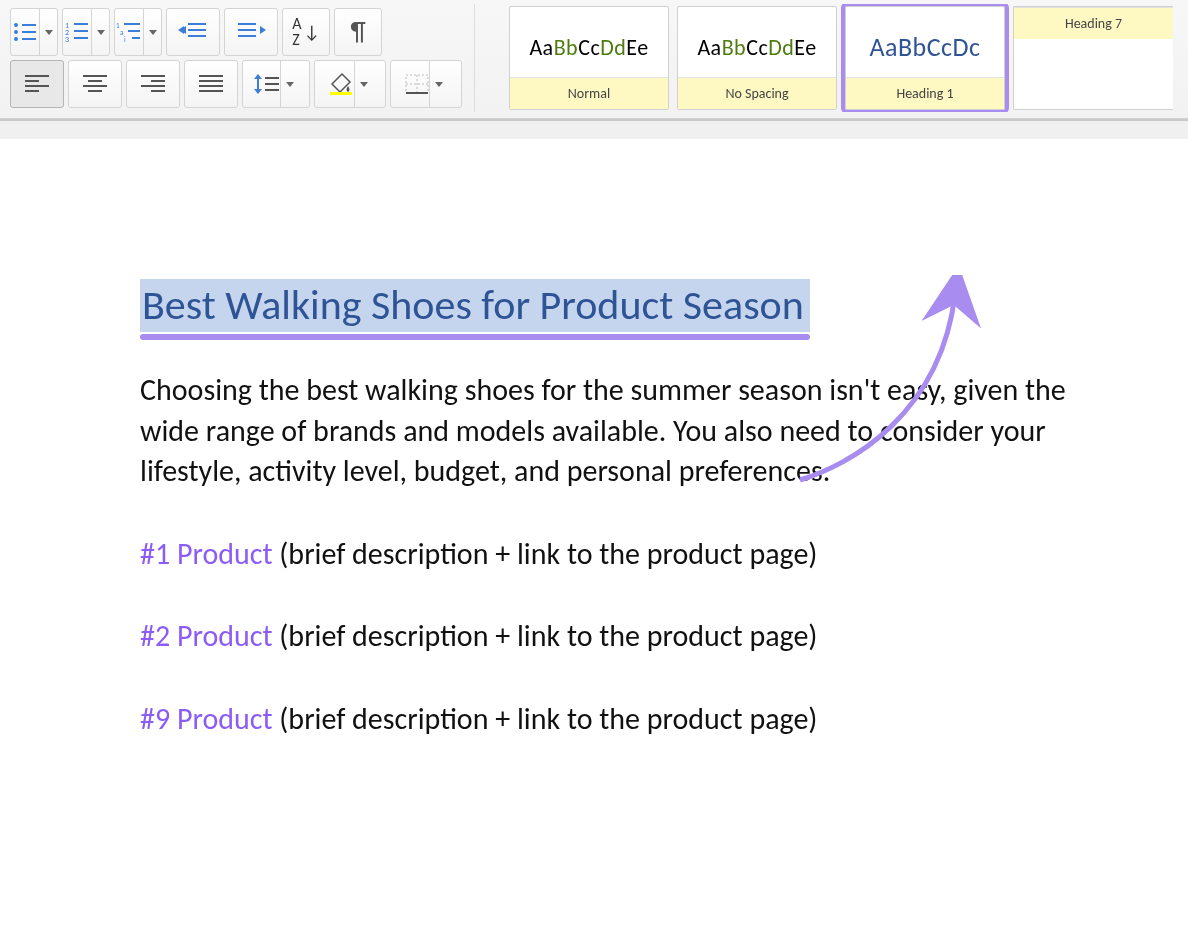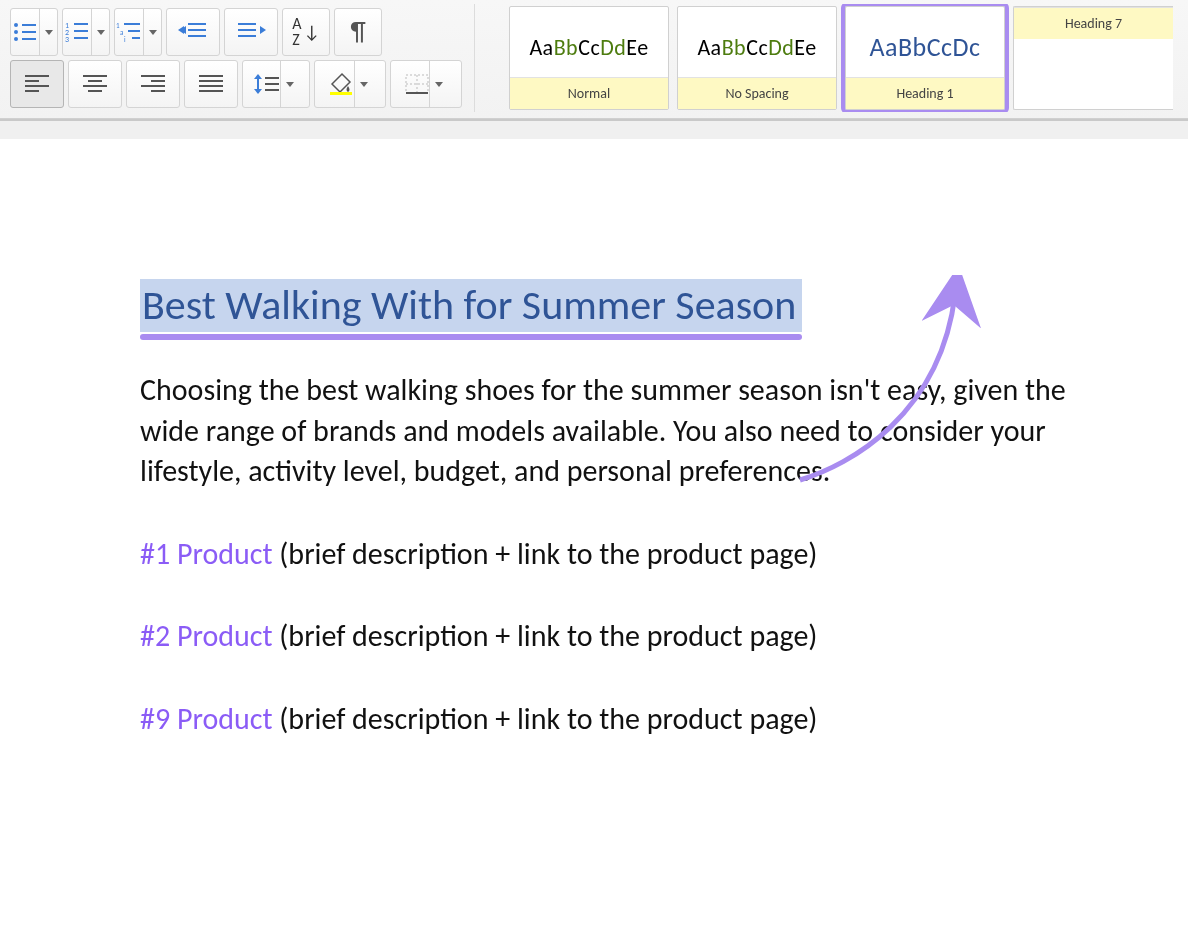--- a/index.html
+++ b/index.html
@@ -303,21 +303,21 @@
 
     <svg class="arrow-anno" width="210" height="220">
       <defs>
         <marker id="ah" markerWidth="14" markerHeight="14" refX="6" refY="6" orient="auto">
           <path d="M0,0 L12,6 L0,12 L4,6 Z" fill="#a98cf0"></path>
         </marker>
       </defs>
       <path d="M10,205 C 60,190 150,140 165,20" stroke="#a98cf0" stroke-width="5" fill="none" marker-end="url(#ah)"></path>
     </svg>
 
-    <span class="doc-heading">Best Walking With for Summer Season</span>
+    <span class="doc-heading">Best Walking Shoes for Product Season</span>
 
     <div class="doc-body">
       <p>Choosing the best walking shoes for the summer season isn't easy, given the wide range of brands and models available. You also need to consider your lifestyle, activity level, budget, and personal preferences.</p>
 
       <div class="prodline">
         <span class="pname">#1 Product</span><span> (brief description + link to the product page)</span>
       </div>
       <div class="prodline">
         <span class="pname">#2 Product</span><span> (brief description + link to the product page)</span>
       </div>

